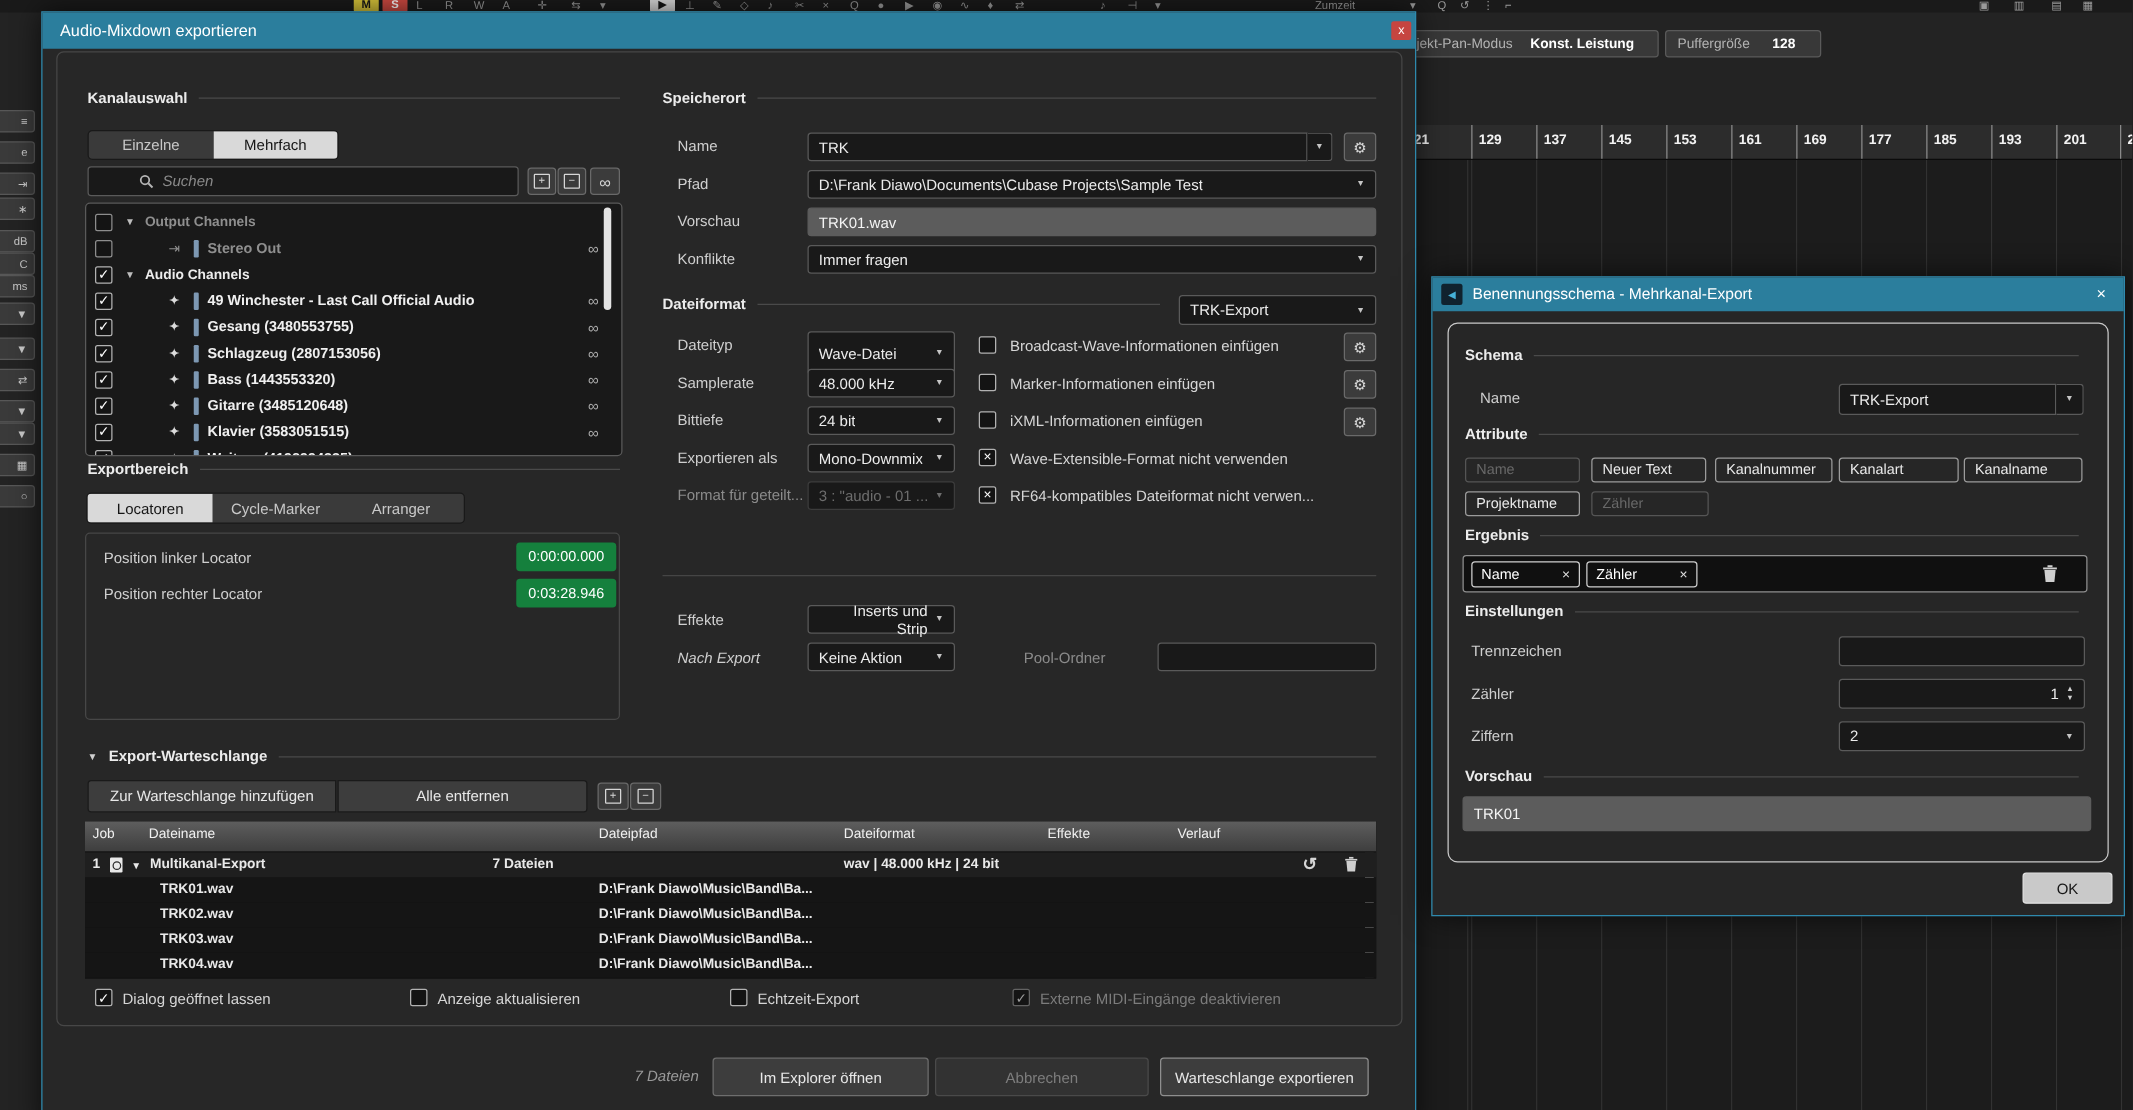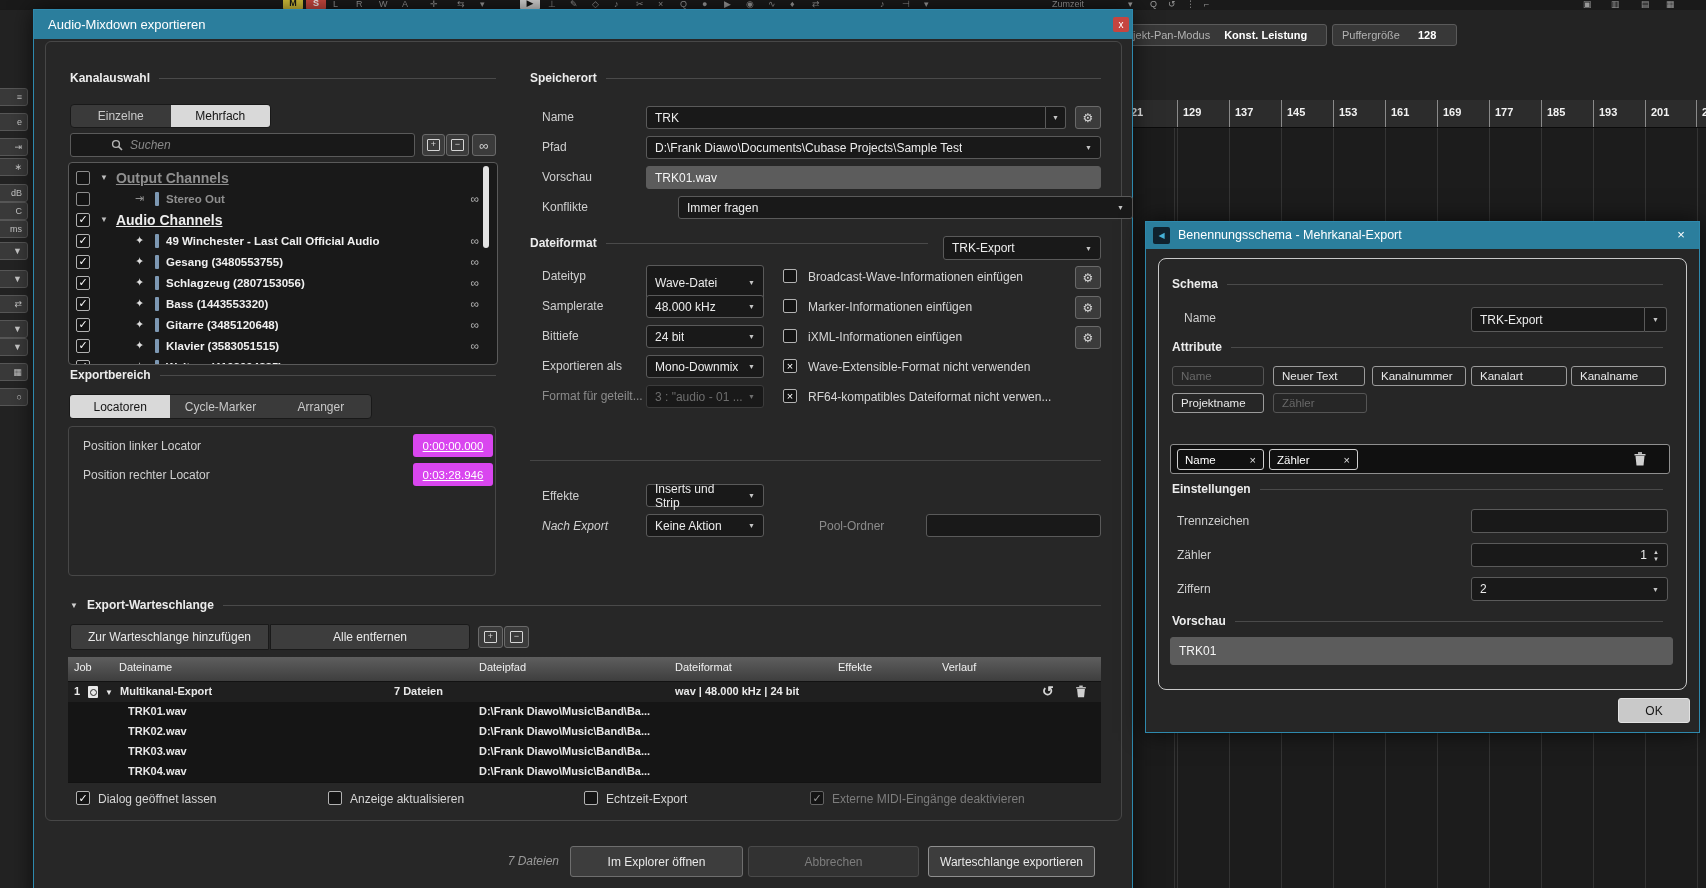--- a/index.html
+++ b/index.html
@@ -27,43 +27,43 @@
   
   .dlg{position:absolute;background:#272727;border:1px solid #2e89ad;box-shadow:0 0 22px rgba(0,0,0,.65);}
   .tbar{position:absolute;left:0;top:0;right:0;background:#2b7e9d;color:#fff;}
   .panel{position:absolute;border:1px solid #474747;border-radius:6px;}
   .sec{position:absolute;display:flex;align-items:center;gap:9px;font-size:12px;font-weight:bold;color:#ececec;}
   .sec::after{content:"";flex:1;height:1px;background:#4a4a4a;}
   .tabs{position:absolute;display:flex;background:#3a3a3a;border:1px solid #191919;border-radius:4px;overflow:hidden;}
   .tab{flex:1;text-align:center;font-size:12px;color:#c9c9c9;display:flex;align-items:center;justify-content:center;}
   .tab.sel{background:#d9d9d9;color:#151515;}
   .field,.combo,.ro{position:absolute;box-sizing:border-box;display:flex;align-items:center;font-size:12px;color:#ececec;
-        padding:0 8px;border-radius:3px;}
+        padding:0 8px;border-radius:3px;text-align:right;}
   .field,.combo{background:#191919;border:1px solid #5a5a5a;}
   .ro{background:#5c5c5c;border:1px solid #5c5c5c;color:#f4f4f4;}
   .combo .car{margin-left:auto;font-size:7px;color:#c5c5c5;padding-left:6px;}
   .combo.dis{border-color:#3c3c3c;color:#6d6d6d;}
   .combo.dis .car{color:#6d6d6d;}
   .carcell{position:absolute;box-sizing:border-box;background:#191919;border:1px solid #5a5a5a;border-left:none;
            border-radius:0 3px 3px 0;display:flex;align-items:center;justify-content:center;font-size:7px;color:#c5c5c5;}
   .sbtn{position:absolute;box-sizing:border-box;background:#3b3b3b;border:1px solid #6a6a6a;border-radius:3px;color:#d6d6d6;
         display:flex;align-items:center;justify-content:center;font-size:12px;}
   .cb{box-sizing:border-box;width:14px;height:14px;border:1px solid #b2b2b2;border-radius:2px;background:#141414;
       display:inline-flex;align-items:center;justify-content:center;font-size:11px;color:#fff;flex:none;}
   .cb.dis{border-color:#636363;color:#9a9a9a;}
   .lbl{position:absolute;font-size:12px;color:#cfcfcf;white-space:nowrap;}
   .lbl.dim{color:#8b8b8b;}
-  .chip{position:absolute;background:#d946ef;border-radius:3px;color:#fff;font-size:11.5px;display:flex;align-items:center;
-        justify-content:center;text-decoration:underline;}
+  .chip{position:absolute;background:#15803d;border-radius:3px;color:#fff;font-size:11.5px;display:flex;align-items:center;
+        justify-content:center;}
   
   #chlist{position:absolute;left:34px;top:152px;width:428px;height:201px;background:#191919;border:1px solid #5a5a5a;
           border-radius:4px;overflow:hidden;}
   .chrow{position:absolute;left:7px;right:18px;height:21px;display:flex;align-items:center;}
   .chrow .garr{margin-left:10px;font-size:8px;color:#bdbdbd;}
-  .chrow .glab{margin-left:8px;font-size:14px;font-weight:bold;color:#ededed;text-decoration:underline;}
+  .chrow .glab{margin-left:8px;font-size:11px;font-weight:bold;color:#ededed;}
   .chrow .cicon{margin-left:42px;width:15px;font-size:11px;color:#dcdcdc;text-align:center;}
   .chrow .cbar{margin-left:8px;width:4px;height:14px;background:#7d98b3;border-radius:1px;}
   .chrow .clab{margin-left:7px;font-size:11.5px;font-weight:bold;color:#f0f0f0;white-space:nowrap;}
   .chrow .clink{margin-left:auto;font-size:12px;color:#aeaeae;}
   .chrow.dim .glab,.chrow.dim .clab{color:#8f8f8f;}
   .chrow.dim .cicon{color:#8f8f8f;}
   .vthumb{position:absolute;background:#e3e3e3;border-radius:3px;}
   
   #qtable{position:absolute;left:34px;top:647px;width:1033px;height:126px;background:#121212;overflow:hidden;}
   #qhead{position:absolute;left:0;top:0;right:0;height:24px;background:linear-gradient(#5e5e5e,#3e3e3e);}
@@ -315,21 +315,21 @@
         <div class="lbl" style="left: 508px; top: 130px;">Pfad</div>
         <div class="combo" style="left: 612px; top: 126px; width: 455px; height: 23px;">
           <div style="white-space: nowrap; overflow: hidden;">D:\Frank Diawo\Documents\Cubase Projects\Sample Test</div>
           <div class="car">▼</div>
         </div>
         <div class="lbl" style="left: 508px; top: 160px;">Vorschau</div>
         <div class="ro" style="left: 612px; top: 156px; width: 455px; height: 23px;">
           <div>TRK01.wav</div>
         </div>
         <div class="lbl" style="left: 508px; top: 190px;">Konflikte</div>
-        <div class="combo" style="left: 612px; top: 186px; width: 455px; height: 23px; margin-left: 32px;">
+        <div class="combo" style="left: 612px; top: 186px; width: 455px; height: 23px;">
           <div style="white-space: nowrap; overflow: hidden;">Immer fragen</div>
           <div class="car">▼</div>
         </div>
       </div>
 
     <div class="sec" style="left:496px;top:226px;width:398px;">
       <span>Dateiformat</span>
       </div>
     <div class="combo" style="left:909px;top:226px;width:158px;height:24px;">
       <span>TRK-Export</span>
@@ -495,20 +495,23 @@
     <div id="atchips">
         <div class="atchip dis" style="left: 26px; top: 144px; width: 92px;">Name</div>
         <div class="atchip" style="left: 127px; top: 144px; width: 92px;">Neuer Text</div>
         <div class="atchip" style="left: 226px; top: 144px; width: 94px;">Kanalnummer</div>
         <div class="atchip" style="left: 325px; top: 144px; width: 96px;">Kanalart</div>
         <div class="atchip" style="left: 425px; top: 144px; width: 95px;">Kanalname</div>
         <div class="atchip" style="left: 26px; top: 171px; width: 92px;">Projektname</div>
         <div class="atchip dis" style="left: 127px; top: 171px; width: 94px;">Zähler</div>
       </div>
 
+    <div class="sec" style="left:26px;top:199px;width:491px;">
+      <span>Ergebnis</span>
+      </div>
     <div class="abs" style="left:24px;top:222px;width:500px;height:30px;background:#101010;border:1px solid #8f8f8f;border-radius:3px;
          box-sizing:border-box;">
       <svg class="abs" style="left:461px;top:6px;" width="16" height="16" viewBox="0 0 16 16">
         <path d="M3.5 5h9l-1 9.5h-7z" fill="#cfcfcf"></path>
           <rect x="2.5" y="3" width="11" height="1.5" fill="#cfcfcf"></rect>
         <rect x="6" y="1.2" width="4" height="1.6" fill="#cfcfcf"></rect>
         </svg>
     </div>
     <div id="tokens">
         <div class="token" style="left: 31px; top: 227px; width: 87px;">

